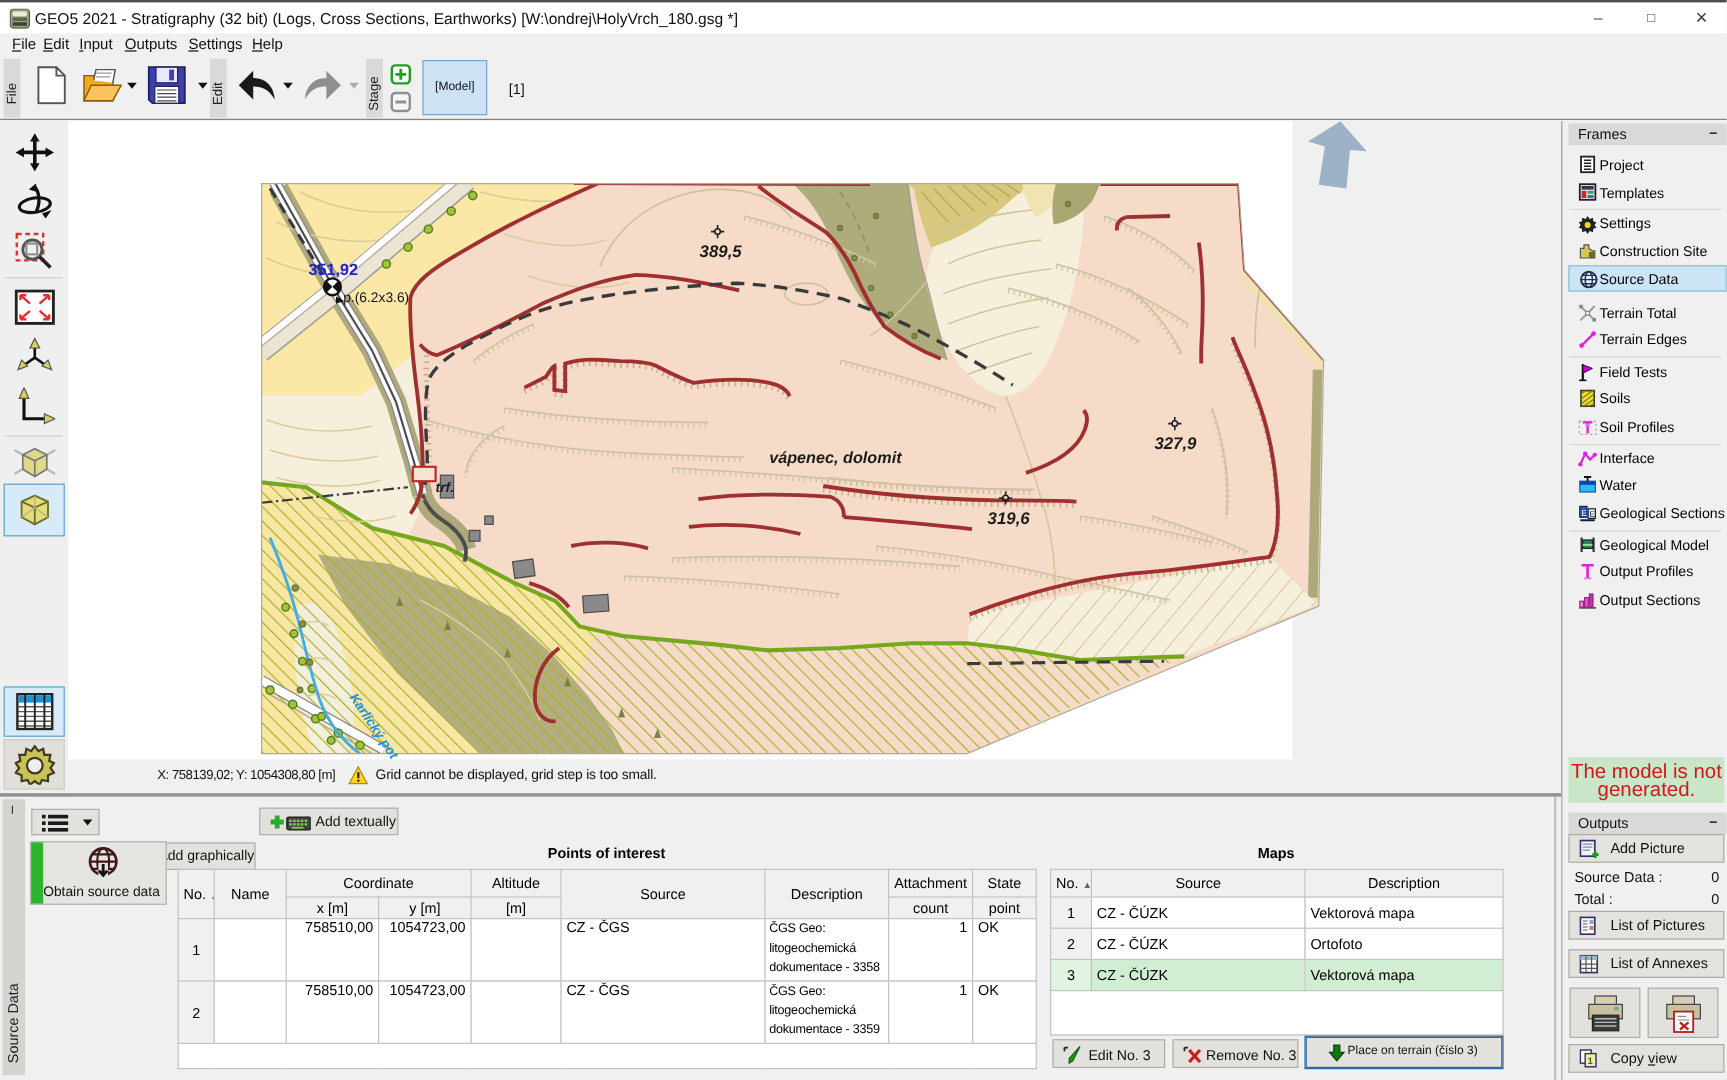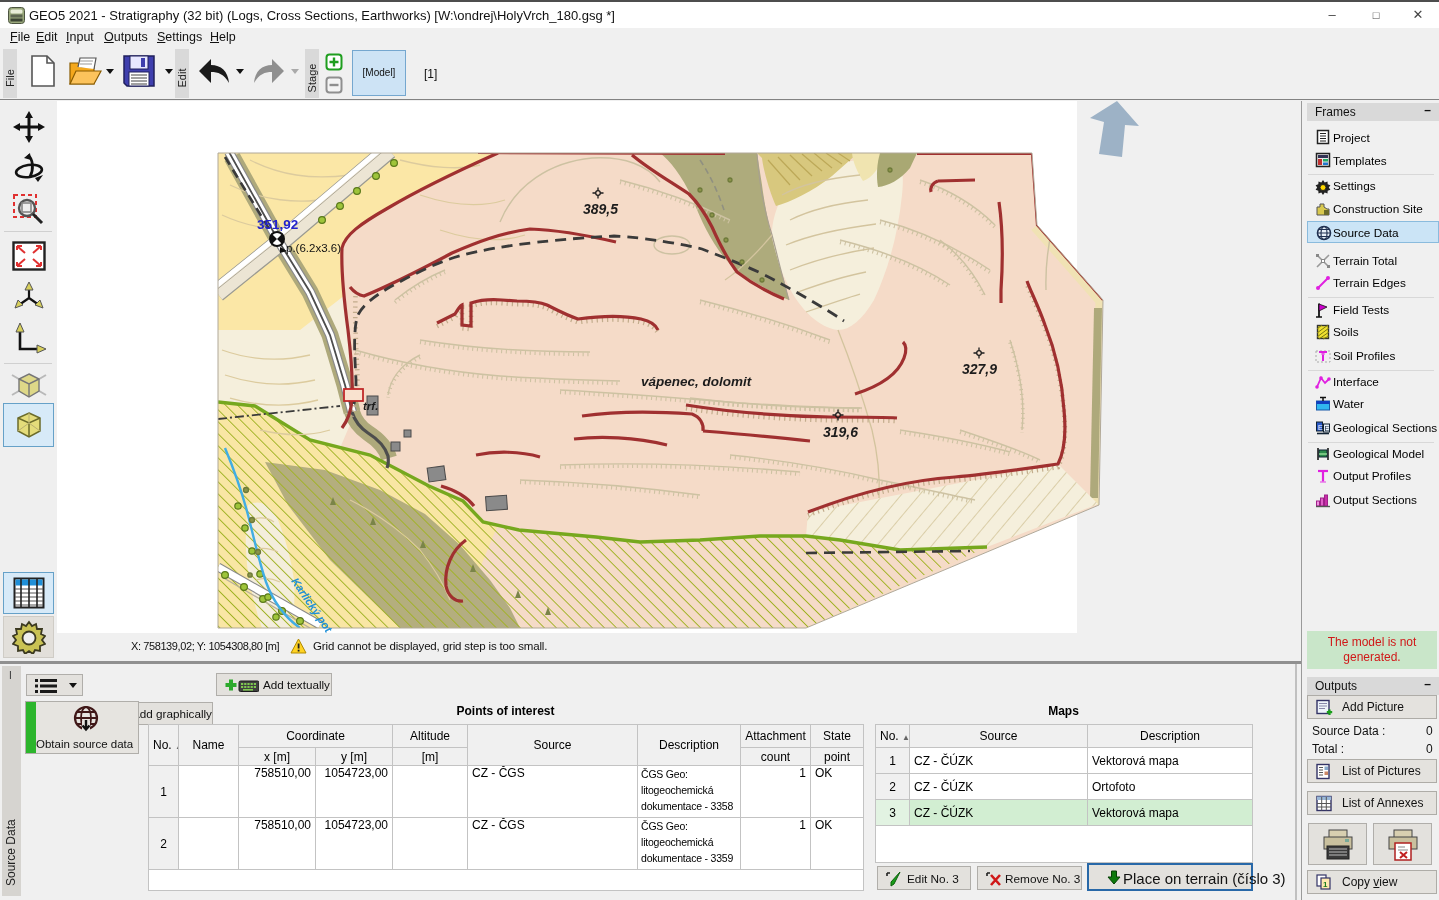--- a/index.html
+++ b/index.html
@@ -31,21 +31,21 @@
 
 #hdiv { left:0; top:661px; width:1301px; height:3px; background:#909090; }
 
 #rightpanel { left:1301px; top:101px; width:138px; height:799px; background:#f0f0f0; border-left:1px solid #9a9a9a; }
 .phead { position:absolute; left:5px; width:132px; height:18px; background:#d9d9d9; font-size:12px; color:#111; padding-left:8px; line-height:18px; }
 .phead .mins { position:absolute; right:8px; top:-2px; font-weight:bold; }
 .fitem { position:absolute; left:31px; font-size:11.8px; color:#000; white-space:nowrap; }
 .ficon { position:absolute; left:13px; width:16px; height:16px; }
 .fsep { position:absolute; left:6px; width:126px; height:1px; background:#d8d8d8; }
 #srcsel { position:absolute; left:5px; top:120px; width:132px; height:22px; background:#cbe4f6; border:1px solid #8abbdd; }
-#greenbox { position:absolute; left:5px; top:530px; width:130px; height:38px; background:#c9e6c9; color:#d01818; font-size:12px; text-align:center; padding-top:4px; line-height:15px; }
+#greenbox { position:absolute; left:5px; top:530px; width:130px; height:38px; background:#c9e6c9; color:#d01818; font-size:17px; text-align:center; padding-top:4px; line-height:15px; }
 .obtn { position:absolute; left:5px; width:130px; height:24px; background:#e4e2de; border:1px solid #aeaca7; font-size:12px; color:#111; white-space:nowrap; }
 .obtn span.lbl { position:absolute; left:34px; top:4px; }
 
 #bottompanel { left:0; top:664px; width:1301px; height:236px; background:#f0f0f0; }
 #srctab { position:absolute; left:2px; top:2px; width:19px; height:230px; background:#d6d4d0; }
 #srctab .vtext { position:absolute; left:-36px; bottom:48px; transform:rotate(-90deg); transform-origin:center; font-size:12px; color:#222; width:90px; }
 .btn { position:absolute; background:#e3e1dd; border:1px solid #b0aeaa; font-size:12px; color:#111; white-space:nowrap; }
 table.grid { border-collapse:collapse; font-size:12px; color:#000; }
 table.grid td, table.grid th { border:1px solid #c3c3c3; padding:0 4px; font-weight:normal; background:#fff; overflow:hidden; }
 table.grid .hd { background:#f0f0f0; text-align:center; white-space:nowrap; }
@@ -834,18 +834,18 @@
       <svg class="abs" style="left:8px;top:4px" width="18" height="16" viewBox="0 0 18 16">
           <path d="M1 2 L4 2 M1 2 L1 5" stroke="#222" stroke-width="1.6"></path>
           <path d="M5 4 L14 14 M14 4 L5 14" stroke="#d01818" stroke-width="2.6"></path>
         </svg>
       <span class="abs" style="left:27px;top:5px;font-size:11.8px;">Remove No. 3</span>
     </div>
     <div class="btn" style="left:1088px;top:200px;width:164px;height:26px;border:1px solid #2868a8;outline:1px solid #2868a8;">
       <svg class="abs" style="left:17px;top:5px" width="16" height="16" viewBox="0 0 16 16">
           <path d="M8 14 L2 7 L5.5 7 L5.5 1 L10.5 1 L10.5 7 L14 7 Z" fill="#0c7a0c" stroke="#064006" stroke-width="1"></path>
         </svg>
-      <span class="abs" style="left:34px;top:5px;font-size:15px;">Place on terrain (číslo 3)</span>
+      <span class="abs" style="left:34px;top:5px;font-size:10px;">Place on terrain (číslo 3)</span>
     </div>
     <div class="abs" style="left:1295px;top:0px;width:2px;height:236px;background:#c0c0c0;"></div>
   </div>
 
 </div>
 
 </body></html>

